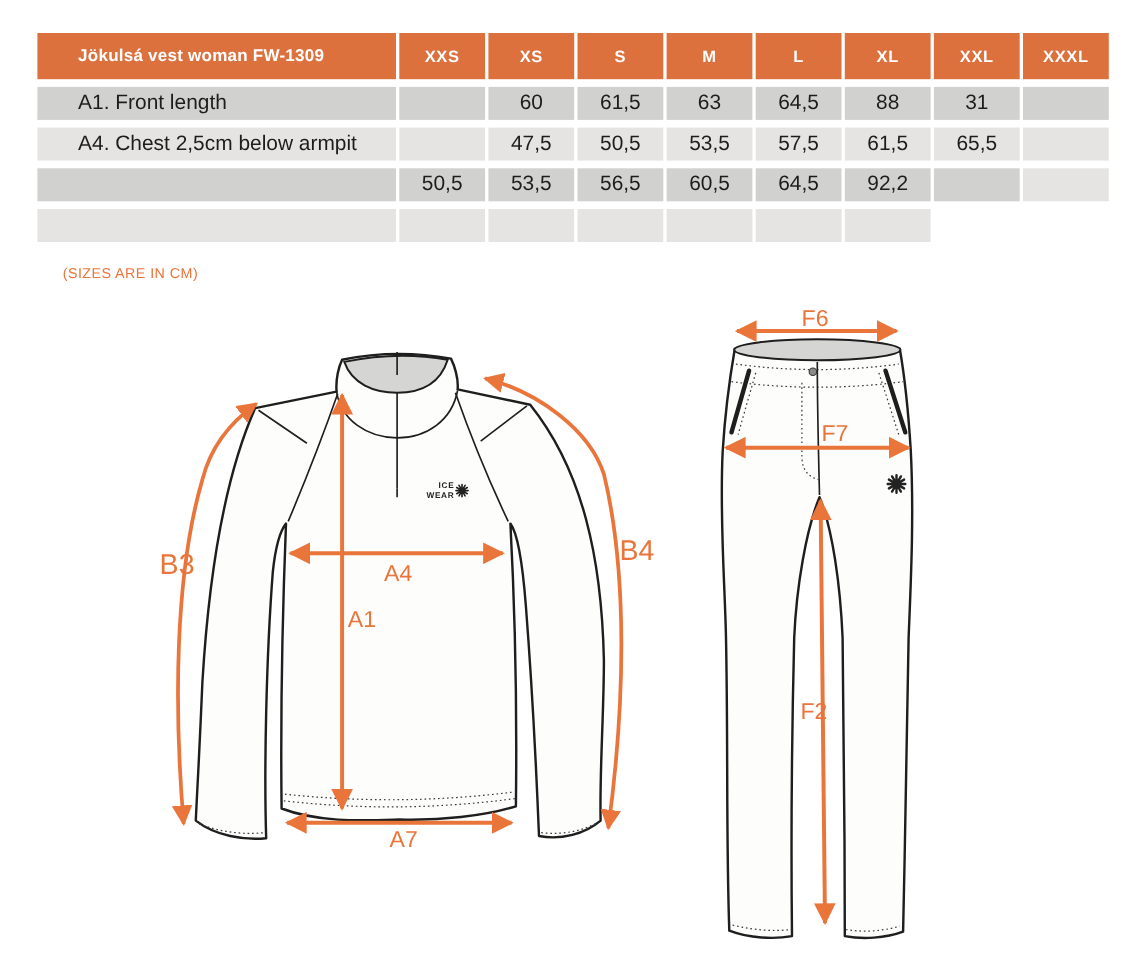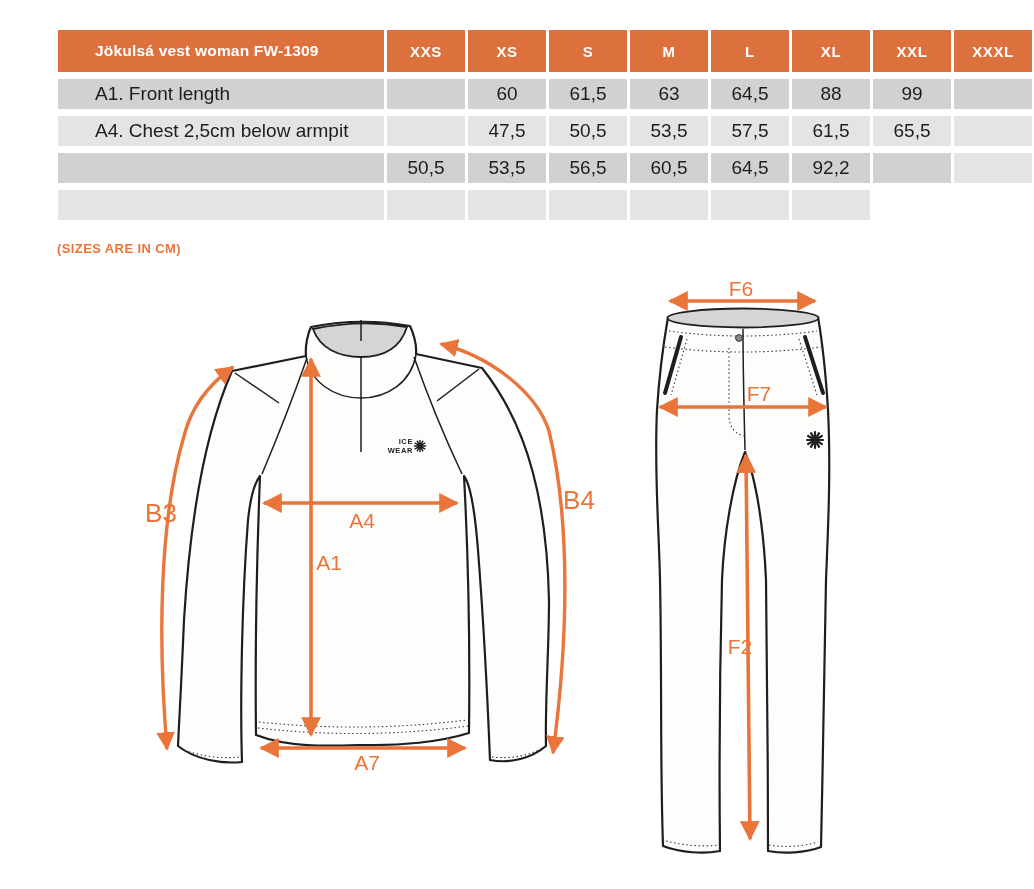--- a/index.html
+++ b/index.html
@@ -1,30 +1,30 @@
 <!DOCTYPE html>
 <html><head>
 <meta charset="utf-8">
 <style>
   html,body{margin:0;padding:0;background:#fff;}
   .page{position:relative;width:1034px;height:889px;background:#fff;overflow:hidden;
         font-family:"Liberation Sans","DejaVu Sans",sans-serif;}
   .size-table{position:absolute;left:34px;top:30px;width:974px;display:grid;
         grid-template-columns:326px repeat(8,1fr);
         grid-template-rows:42px repeat(4,30px);
-        column-gap:3px;row-gap:7px;margin-left:24px;}
+        column-gap:3px;row-gap:7px;}
   .th{background:#DD713E;color:#fff;font-weight:bold;font-size:15px;letter-spacing:.6px;
         display:flex;align-items:center;justify-content:center;}
   .th.title{justify-content:flex-start;padding-left:37px;font-size:15.5px;letter-spacing:.2px;}
   .cell{font-size:19px;color:#1d1d1b;display:flex;align-items:center;justify-content:center;}
   .cell.label{justify-content:flex-start;padding-left:37px;}
   .d{background:#D1D1CF;}
   .l{background:#E5E4E2;}
   .units-note{position:absolute;left:57px;top:241px;color:#E9753B;font-size:13px;
-        letter-spacing:.4px;font-weight:700;}
+        letter-spacing:.4px;font-weight:400;}
   svg.diagram{position:absolute;left:0;top:0;}
   .outline{fill:#FDFDFC;stroke:#1E1E1E;stroke-width:2.2;stroke-linejoin:round;}
   .seam{fill:none;stroke:#1E1E1E;stroke-width:1.5;}
   .stitch{fill:none;stroke:#3a3a3a;stroke-width:1.1;stroke-dasharray:1.5 2.6;}
   .grayfill{fill:#D5D5D3;stroke:#1E1E1E;stroke-width:1.8;}
   .arrow{fill:none;stroke:#E9753B;stroke-width:3.6;}
   .arrow.curve{stroke-width:3.4;}
   .mlabel{fill:#E9753B;font-size:21px;font-family:"Liberation Sans","DejaVu Sans",sans-serif;}
   .mlabel.big{font-size:26px;}
   .logo-t{fill:#222;font-size:7.5px;font-weight:bold;letter-spacing:.6px;
@@ -49,21 +49,21 @@
     <div class="th">XXL</div>
     <div class="th">XXXL</div>
 
     <div class="cell label d">A1. Front length</div>
     <div class="cell d"></div>
     <div class="cell d">60</div>
     <div class="cell d">61,5</div>
     <div class="cell d">63</div>
     <div class="cell d">64,5</div>
     <div class="cell d">88</div>
-    <div class="cell d">99</div>
+    <div class="cell d">31</div>
     <div class="cell d"></div>
 
     <div class="cell label l">A4. Chest 2,5cm below armpit</div>
     <div class="cell l"></div>
     <div class="cell l">47,5</div>
     <div class="cell l">50,5</div>
     <div class="cell l">53,5</div>
     <div class="cell l">57,5</div>
     <div class="cell l">61,5</div>
     <div class="cell l">65,5</div>

